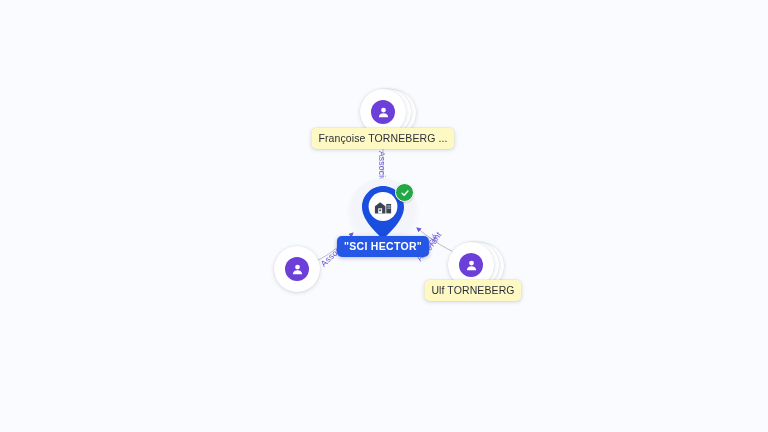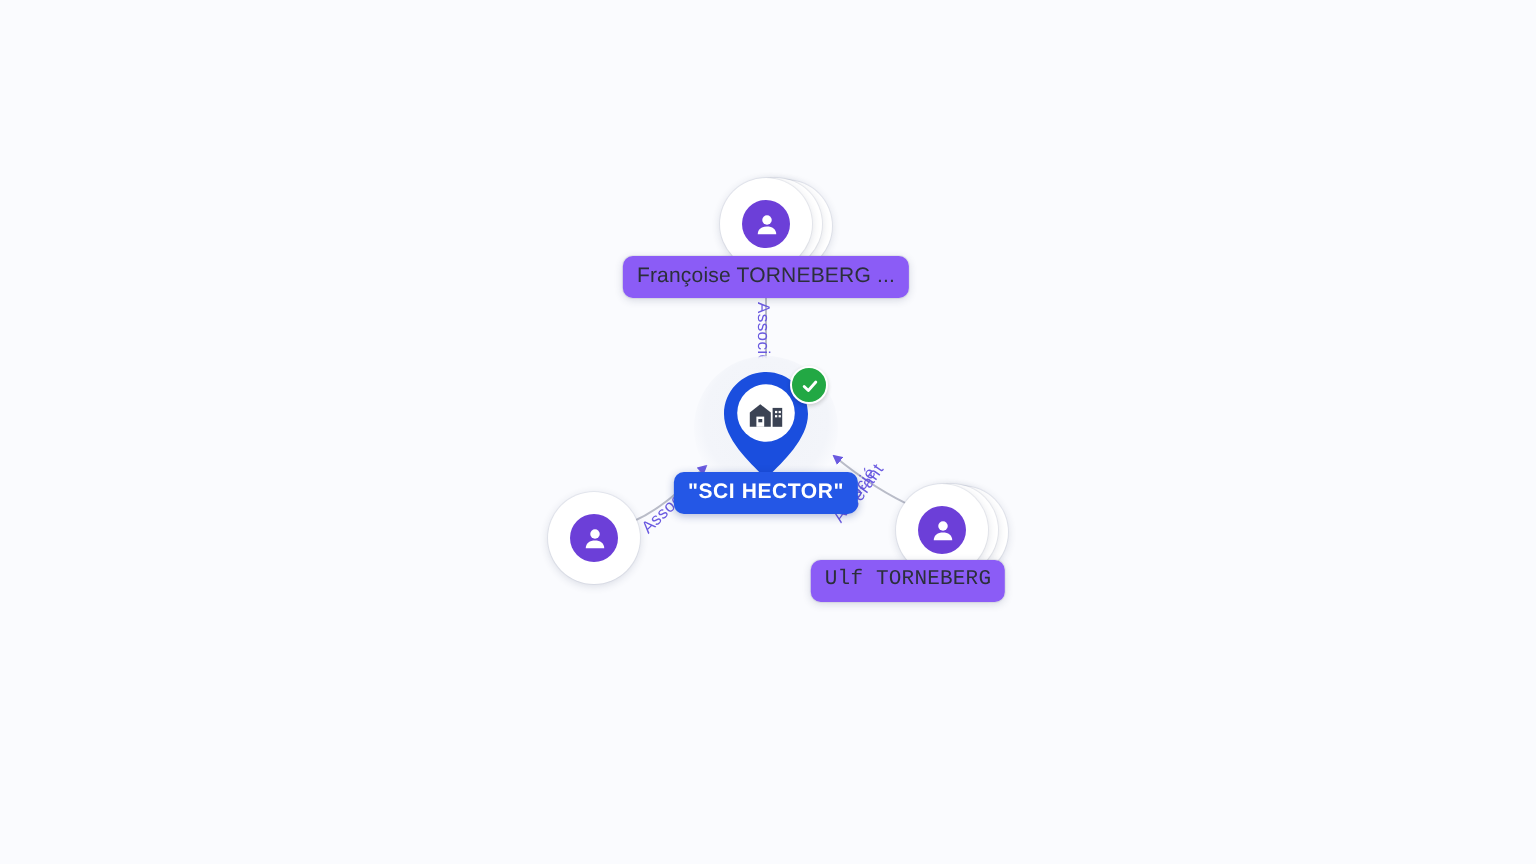--- a/index.html
+++ b/index.html
@@ -39,21 +39,21 @@
   
   .chip{
     position:absolute;transform:translate(-50%,0);
     white-space:nowrap;
     border-radius:5px;
     font-size:10.5px;
     line-height:1;
     padding:5px 7px;
   }
   .chip.person{
-    background:#8b5cf6;color:#2b2f3a;
+    background:#fef9c3;color:#2b2f3a;
     box-shadow:0 1px 4px rgba(40,50,90,.18), 0 0 0 .5px rgba(60,70,110,.08);
     letter-spacing:.1px;
   }
   .chip.company{
     background:#2457e6;color:#ffffff;font-weight:bold;
     letter-spacing:.3px;
     box-shadow:0 1px 4px rgba(25,50,130,.32);
   }
 
   
@@ -140,21 +140,21 @@
       <div class="card c2"></div>
       <div class="card c1"></div>
       <div class="avatar">
         <svg width="15" height="15" viewBox="0 0 24 24" fill="#ffffff">
           <circle cx="12" cy="8" r="3.8"></circle>
           <path d="M4.6 19.4c0-4.1 3.3-6.2 7.4-6.2s7.4 2.1 7.4 6.2z"></path>
         </svg>
       </div>
     </div>
   </div>
-  <div class="chip person" style="left:454px;top:280px;font-family:Liberation Mono, monospace;">Ulf TORNEBERG</div>
+  <div class="chip person" style="left:473px;top:280px;">Ulf TORNEBERG</div>
 
   <div class="pin-wrap" style="left:383px;top:216px;">
     <div class="pin-halo"></div>
 
     <svg class="pin-svg" width="76" height="76" viewBox="0 0 76 76">
 
       <path d="M38 8
                C 26.4 8 17 17.4 17 29
                C 17 41.6 30.2 53.4 36.2 59.6
                C 37.2 60.6 38.8 60.6 39.8 59.6

